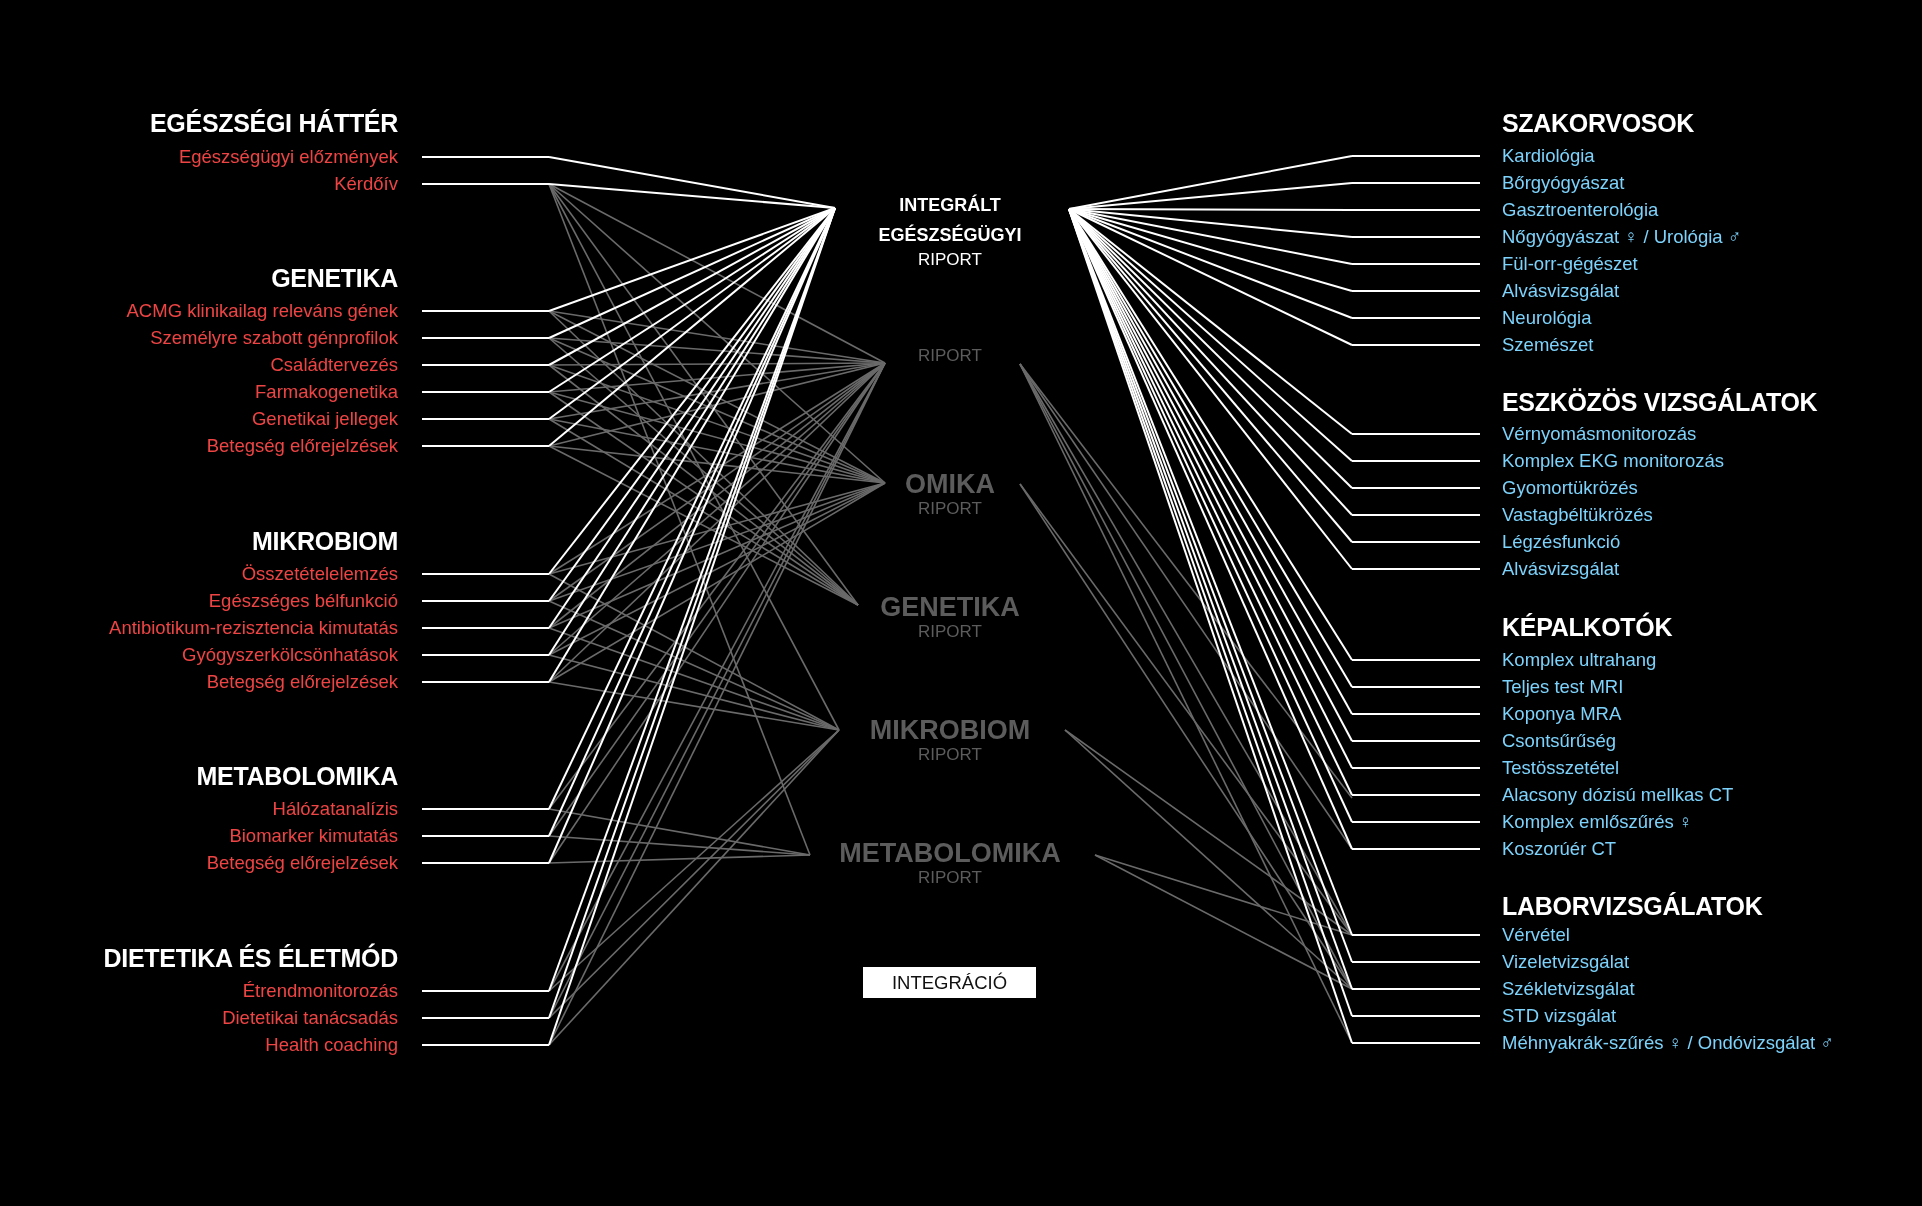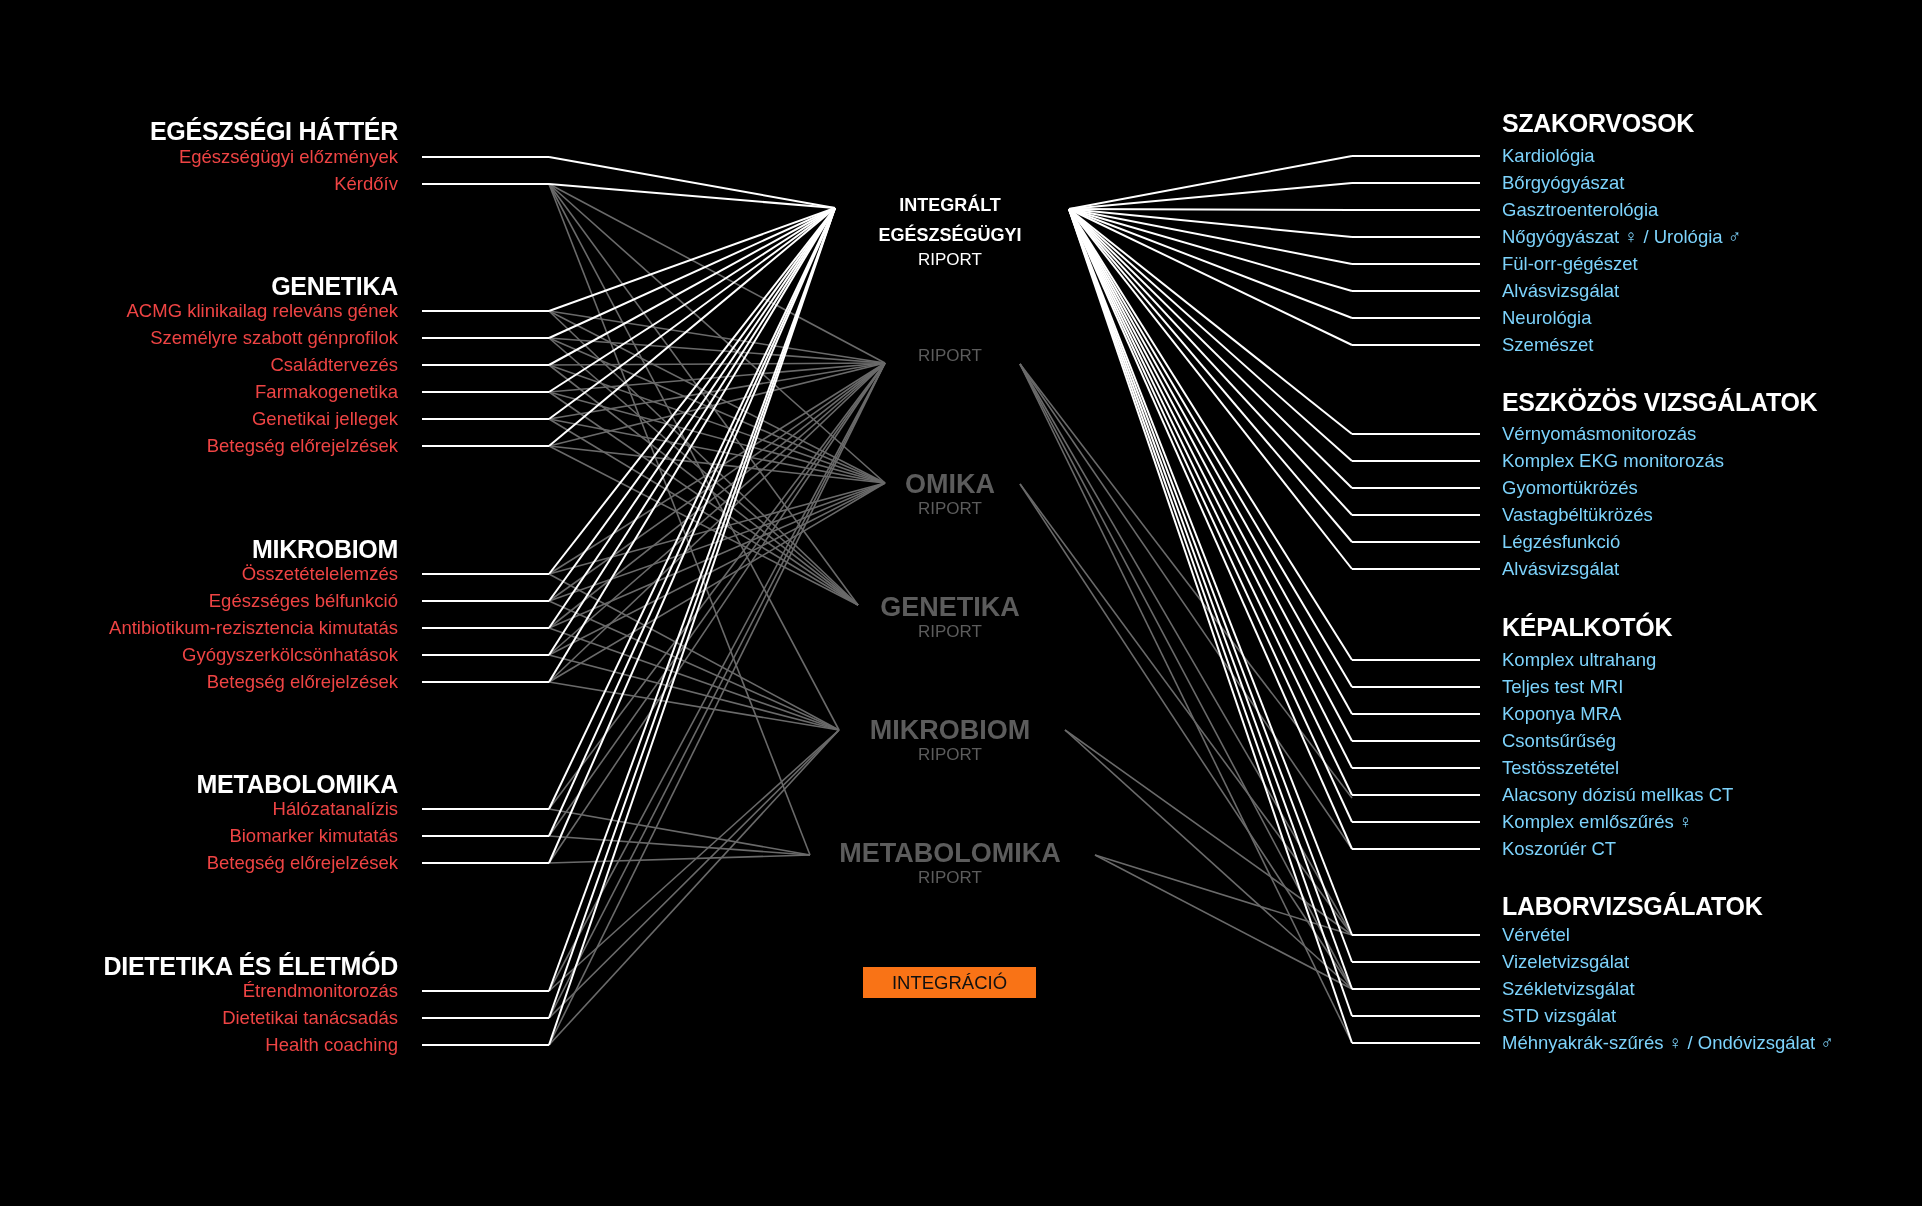--- a/index.html
+++ b/index.html
@@ -1,28 +1,28 @@
 <!DOCTYPE html>
 <html><head>
 <meta charset="utf-8">
 <style>
   html, body { margin:0; padding:0; background:#000; }
   body { width:1922px; height:1206px; position:relative; overflow:hidden; font-family:"Liberation Sans", "DejaVu Sans", sans-serif; color:#fff; }
   svg#lines { position:absolute; left:0; top:0; }
-  .lh { position:absolute; right:1524px; font-weight:700; font-size:25px; letter-spacing:-0.3px; white-space:nowrap; line-height:30px; text-align:right;margin-top:8px; }
+  .lh { position:absolute; right:1524px; font-weight:700; font-size:25px; letter-spacing:-0.3px; white-space:nowrap; line-height:30px; text-align:right; }
   .li { position:absolute; right:1524px; font-size:18.5px; white-space:nowrap; line-height:24px; text-align:right; color:#ef4444; }
   .rh { position:absolute; left:1502px; font-weight:700; font-size:25px; letter-spacing:-0.3px; white-space:nowrap; line-height:30px; }
   .ri { position:absolute; left:1502px; font-size:18.5px; white-space:nowrap; line-height:24px; color:#7dd3fc; }
   .center-title { position:absolute; left:780px; width:340px; text-align:center; }
   .ct-main { font-weight:700; font-size:18px; line-height:30px; color:#fff; }
   .ct-sub { font-size:17px; line-height:20px; color:#fff; }
   .rep { position:absolute; left:780px; width:340px; text-align:center; }
   .rep-main { font-weight:700; font-size:27px; line-height:30px; color:#5c5c5c; }
   .rep-sub { font-size:17px; line-height:20px; color:#5c5c5c; }
-  .integ { position:absolute; left:863px; top:967px; width:173px; height:31px; background:#f97316; color:#111; font-size:18.5px; line-height:31px; text-align:center; }
+  .integ { position:absolute; left:863px; top:967px; width:173px; height:31px; background:#ffffff; color:#111; font-size:18.5px; line-height:31px; text-align:center; }
 </style>
 </head>
 <body>
 
 <svg id="lines" width="1922" height="1206" viewBox="0 0 1922 1206">
     <line x1="549" y1="184" x2="885" y2="363" stroke="#6a6a6a" stroke-width="1.6"></line>
     <line x1="549" y1="184" x2="885" y2="483" stroke="#6a6a6a" stroke-width="1.6"></line>
     <line x1="549" y1="184" x2="858" y2="605" stroke="#6a6a6a" stroke-width="1.6"></line>
     <line x1="549" y1="184" x2="839" y2="730" stroke="#6a6a6a" stroke-width="1.6"></line>
     <line x1="549" y1="184" x2="810" y2="855" stroke="#6a6a6a" stroke-width="1.6"></line>

